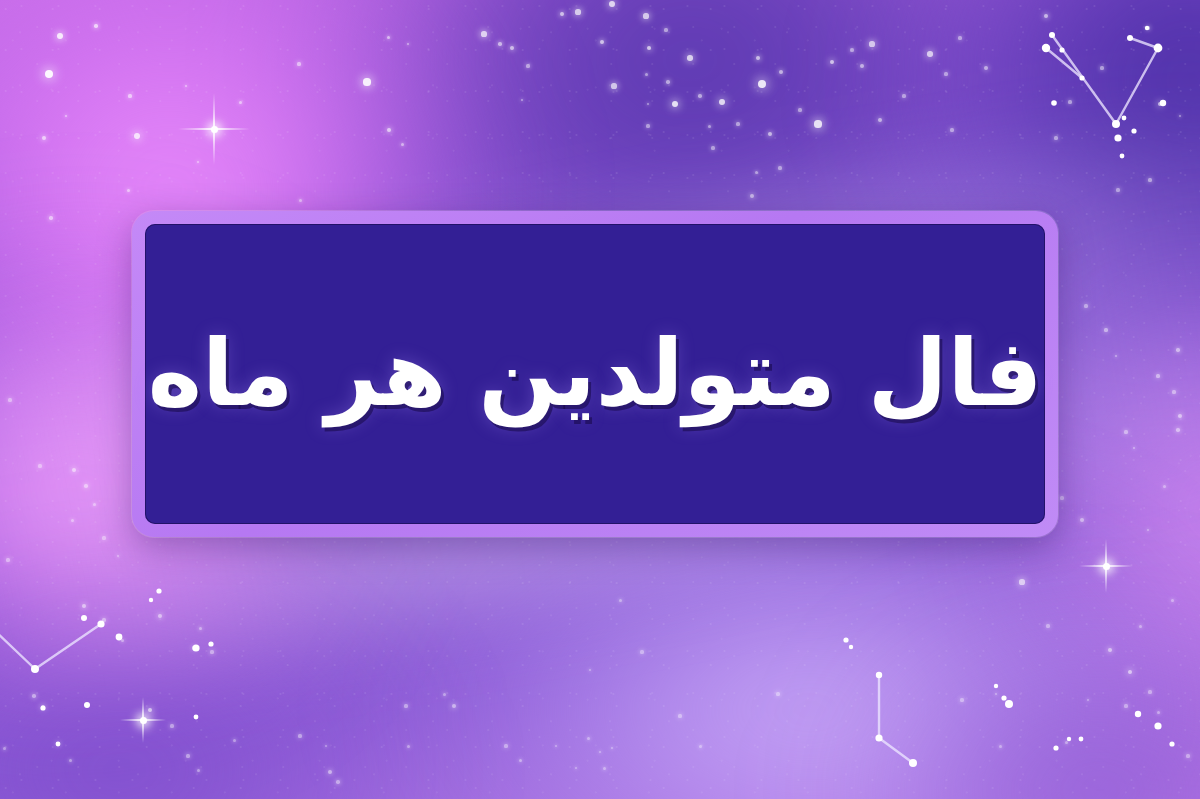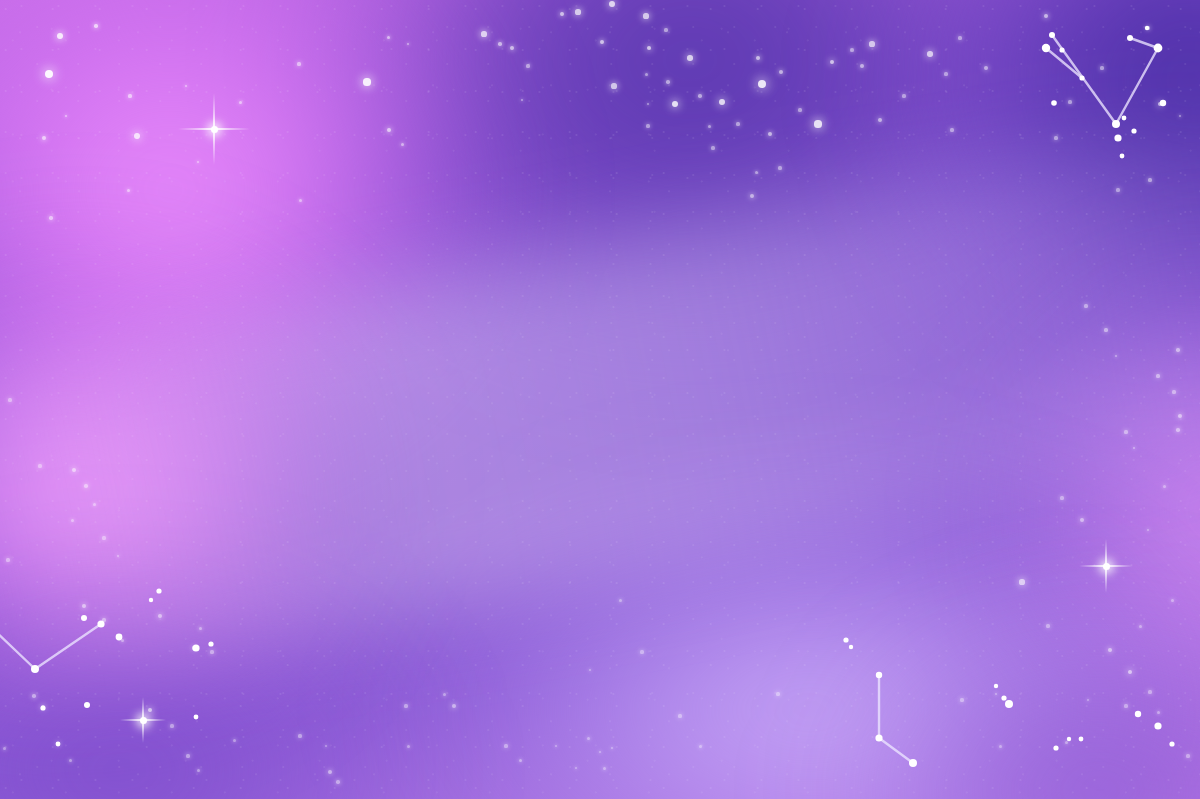--- a/index.html
+++ b/index.html
@@ -494,14 +494,19 @@
         <circle cx="176" cy="66" r="2.2"></circle>
         <circle cx="236" cy="128" r="2.6"></circle>
         <circle cx="249" cy="119" r="2.2"></circle>
         <circle cx="261" cy="119" r="2.4"></circle>
         <circle cx="318" cy="94" r="3.2"></circle>
         <circle cx="338" cy="106" r="3.6"></circle>
         <circle cx="352" cy="124" r="2.6"></circle>
       </svg>
     </div>
 
+  <div class="title-card">
+    <div class="title-inner">
+      <div class="title-text">فال متولدین هر ماه</div>
+    </div>
+  </div>
 
 </div>
 
 </body></html>

